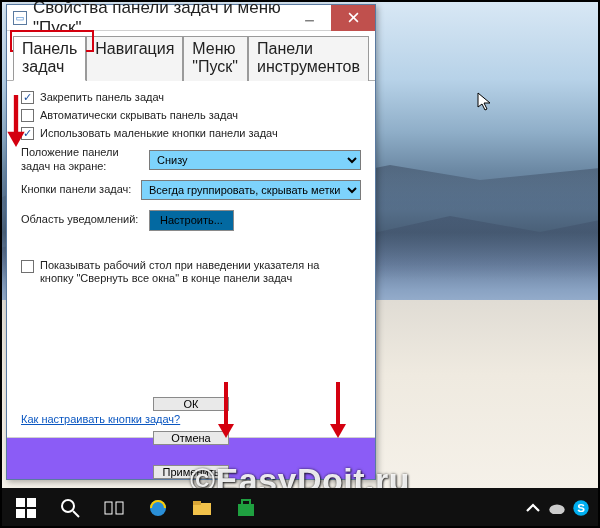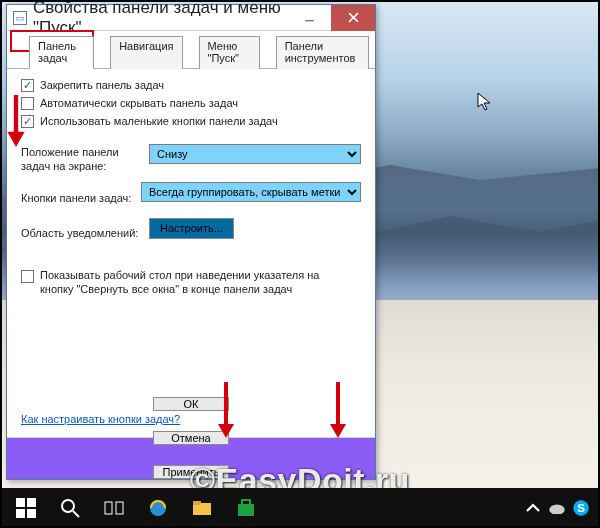--- a/index.html
+++ b/index.html
@@ -22,31 +22,31 @@
 }
 .titlebar { height: 26px; background: #fff; border-bottom: 1px solid #d0d0d0; display:flex; align-items:center; padding: 0 0 0 6px; }
 .titlebar .ticon { width:14px; height:14px; border:1px solid #5a7aa0; background:#fff; margin-right:6px; display:flex; align-items:center; justify-content:center; font-size:9px; color:#2a74c7;}
 .titlebar .ttxt { flex:1; font-size:17px; color:#222; }
 .titlebar .wbtn { width:44px; height:26px; display:flex; align-items:center; justify-content:center; color:#fff; }
 .titlebar .close { background:#c0504d; }
 .titlebar .min, .titlebar .max { color:#555; }
 .titlebar .wbtn svg { width:11px; height:11px; }
 
 .tabstrip { display:flex; gap:0; padding: 4px 6px 0 6px; background:#fff; border-bottom:1px solid #b0b0b0; }
-.tab { padding: 3px 8px 4px; border:1px solid #9a9a9a; border-bottom:none; background:#f4f4f4; position:relative; top:1px; font-size:11px; color:#222; cursor:default;margin-left:16px;}
+.tab { padding: 3px 8px 4px; border:1px solid #9a9a9a; border-bottom:none; background:#f4f4f4; position:relative; top:1px; font-size:16px; color:#222; cursor:default;}
 .tab.active { background:#fff; border-bottom:1px solid #fff; z-index:2; }
 .tab-highlight { position:absolute; border:2px solid #d4000f; pointer-events:none; }
 
 .body { flex:1; padding: 10px 14px 6px 14px; position:relative; }
 .row { display:flex; margin-bottom:5px; }
 .chk { width:13px; height:13px; border:1px solid #707070; margin-right:6px; display:flex; align-items:center; justify-content:center; background:#fff;}
 .chk.checked::after { content:"✓"; font-size:11px; line-height:1; color:#1a4e9d; }
 label.txt { color:#222; }
 .formrow { display:flex; align-items:center; margin-top:6px; }
-.formrow .lbl { width:128px; color:#222; line-height:1.25;margin-top:12px; }
+.formrow .lbl { width:128px; color:#222; line-height:1.25; }
 select.ctrl, .ctrl-sel {
   flex:1; height:20px; border:1px solid #7a7a7a; background:#7dd3fc; font: inherit; padding: 1px 3px;
 }
 .notif-row { margin-top:10px; }
 .btn-small { height:21px; padding: 1px 10px; background:#0369a1; border:1px solid #8a8a8a; font:inherit; }
 
 .showdesk { margin-top:28px; display:flex; align-items:flex-start; }
 .showdesk .chk { margin-top:1px; }
 .showdesk .txt { max-width: 310px; line-height:1.25;}
 

